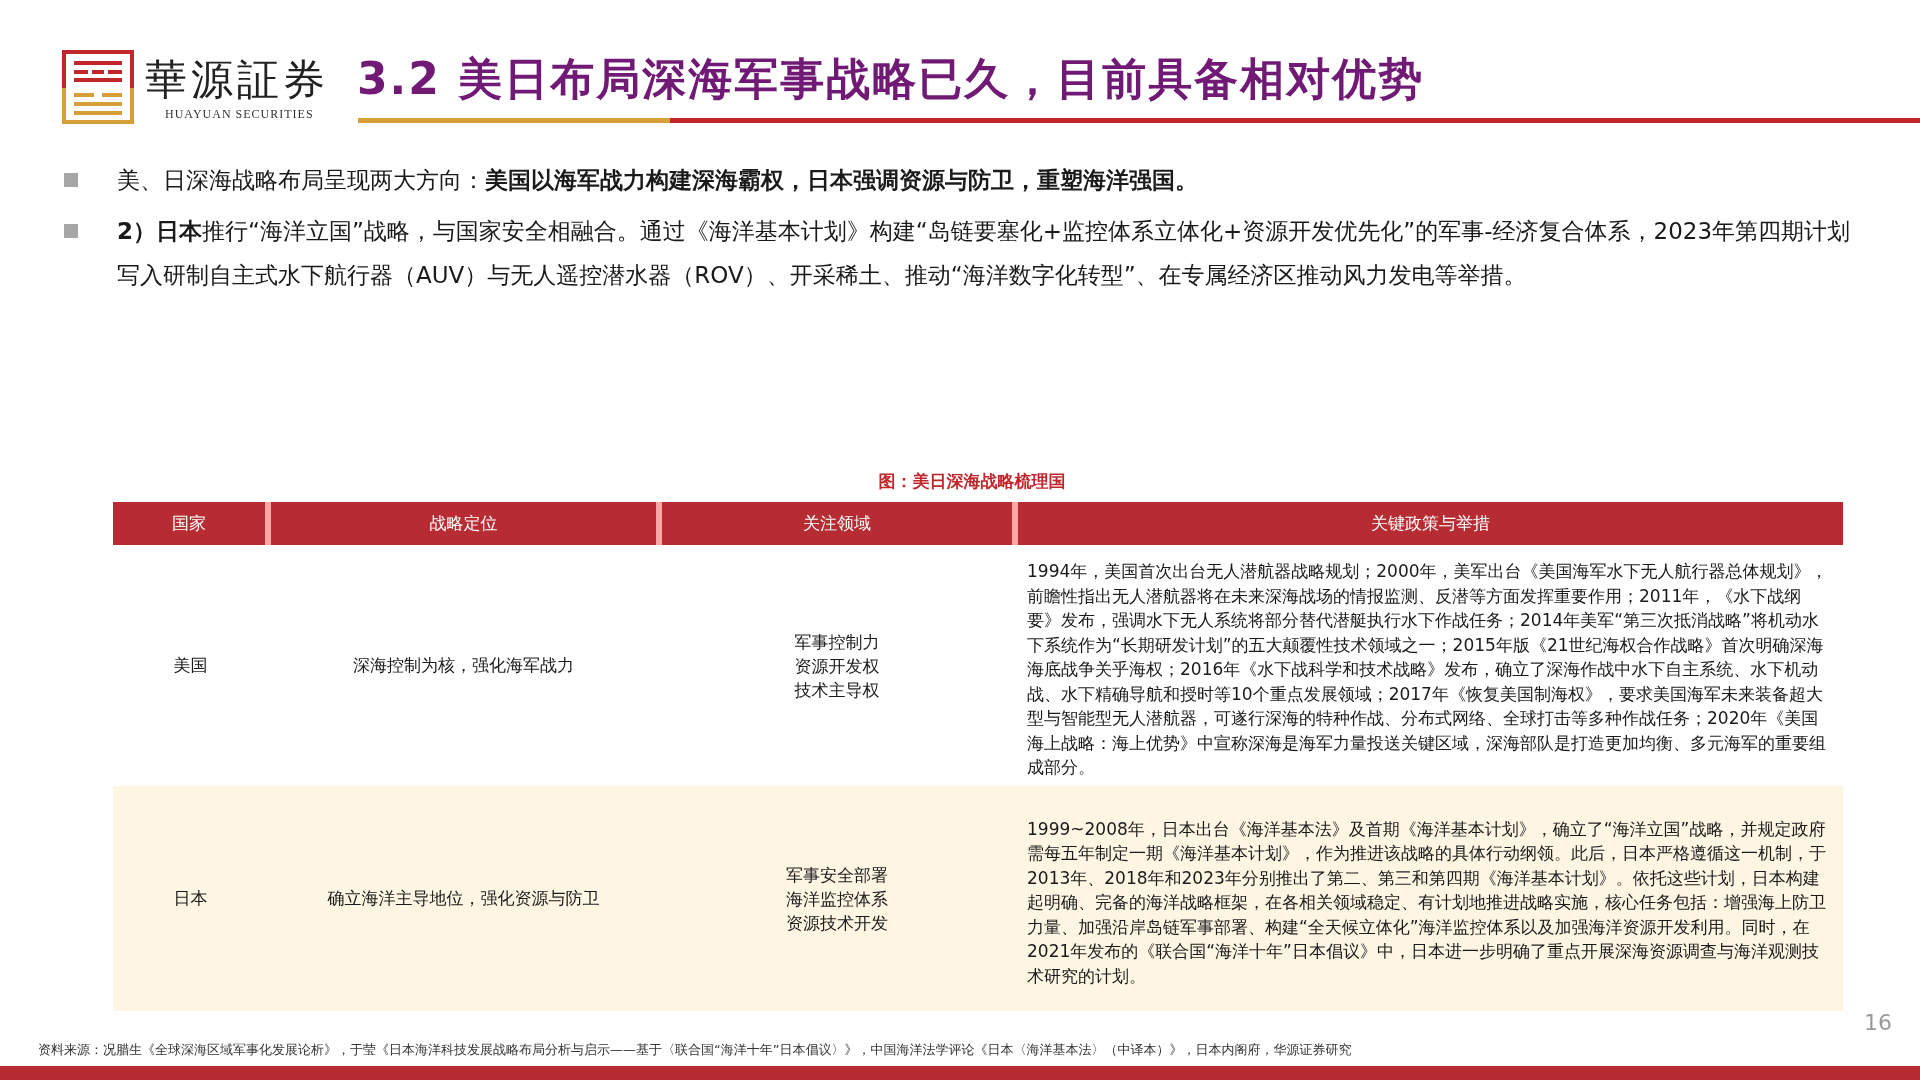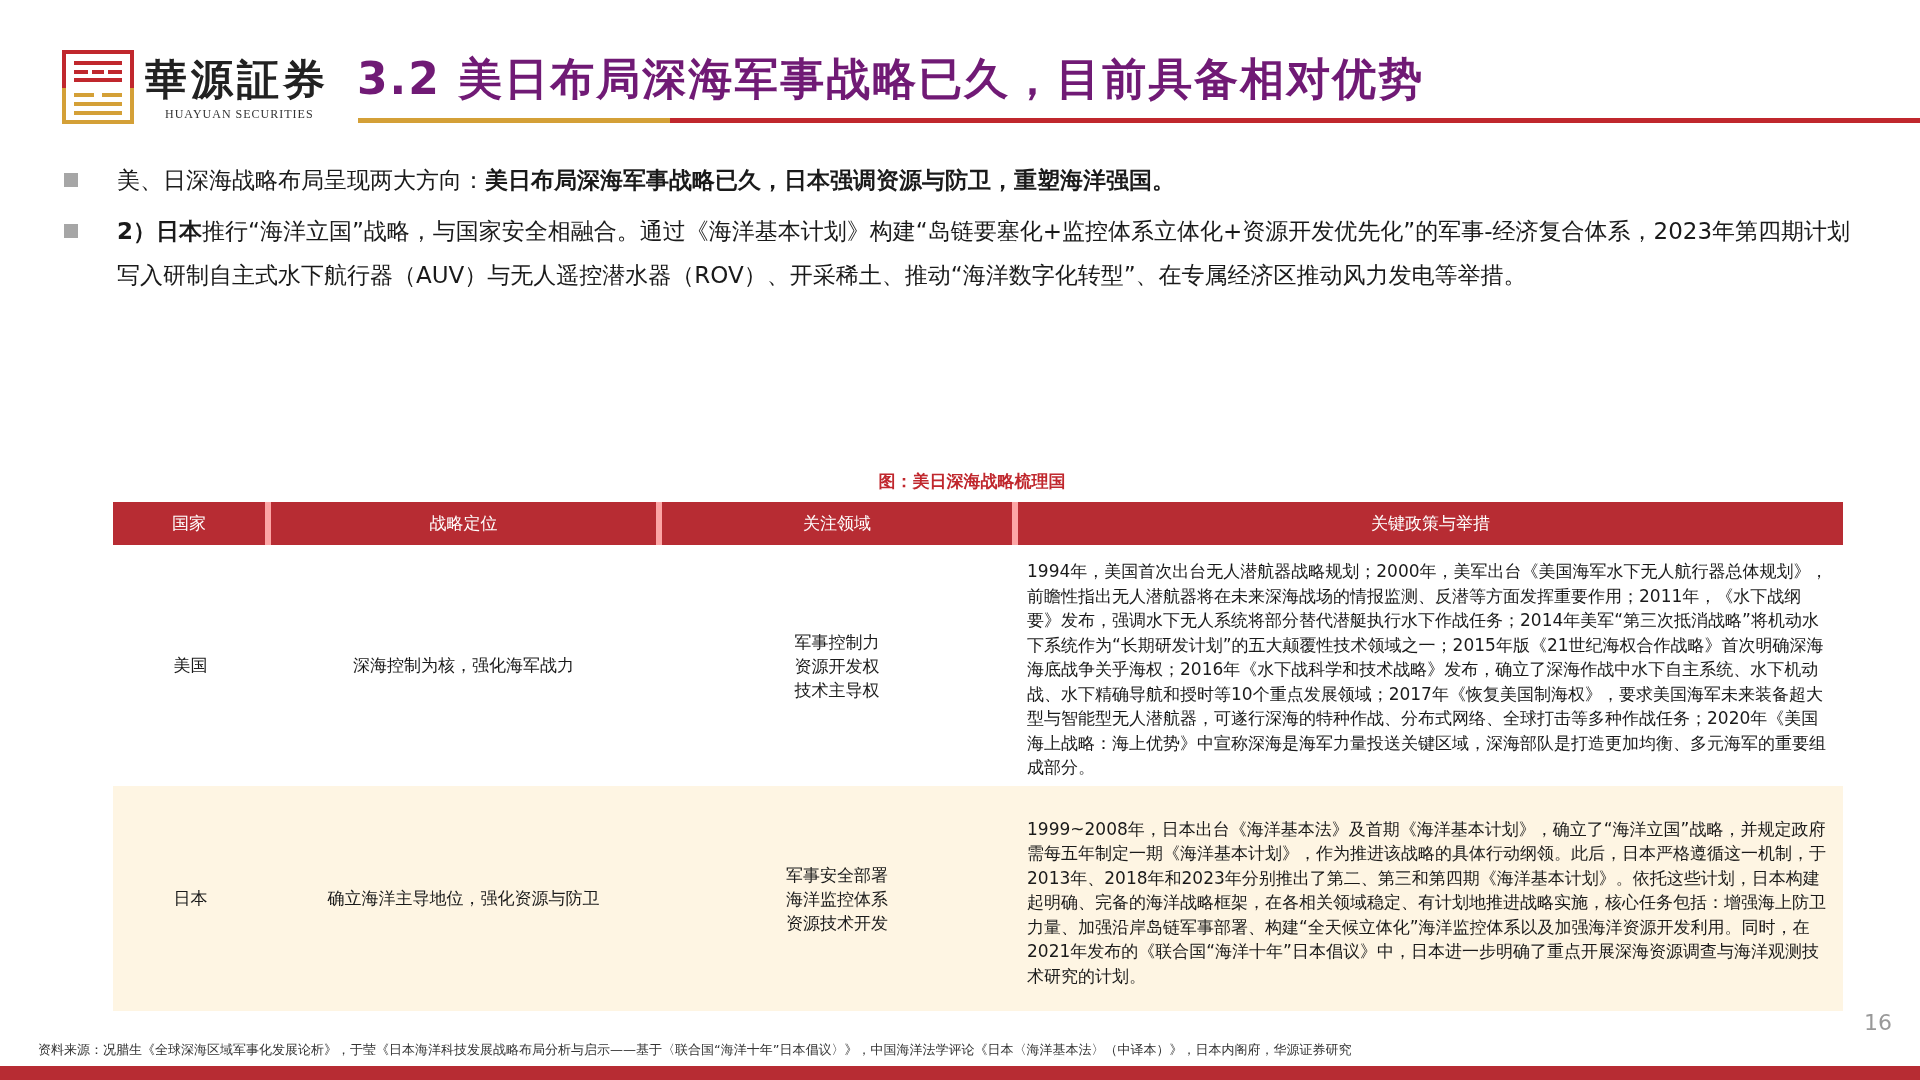--- a/index.html
+++ b/index.html
@@ -1,19 +1,19 @@
 <!DOCTYPE html>
 <html><head>
 <meta charset="utf-8">
 <style>
   html,body{margin:0;padding:0;}
   body{width:1920px;height:1080px;position:relative;background:#fff;overflow:hidden;
        font-family:"DejaVu Sans","Liberation Sans",sans-serif;color:#1a1a1a;}
   .logo{position:absolute;left:62px;top:50px;width:72px;height:74px;}
-  .brand-cn{position:absolute;left:145px;top:52px;font-family:"DejaVu Serif",serif;font-weight:bold;font-size:42px;letter-spacing:4px;color:#222;}
+  .brand-cn{position:absolute;left:145px;top:52px;font-family:"DejaVu Serif",serif;font-weight:normal;font-size:42px;letter-spacing:4px;color:#222;}
   .brand-en{position:absolute;left:165px;top:107px;font-family:"Liberation Serif",serif;font-size:12px;letter-spacing:1px;color:#333;}
   .title{position:absolute;left:357px;top:50px;font-size:44px;font-weight:bold;color:#701a75;letter-spacing:2px;}
   .rule-gold{position:absolute;left:358px;top:118px;width:312px;height:5px;background:#d4a037;}
   .rule-red{position:absolute;left:670px;top:118px;width:1250px;height:5px;background:#c0272d;}
   .bullets{position:absolute;left:62px;top:158px;width:1800px;}
   .bullet{position:relative;padding-left:55px;font-size:23px;line-height:44px;margin-bottom:7px;}
   .bullet .sq{position:absolute;left:2px;top:15px;width:14px;height:14px;background:#a6a6a6;}
   .bullet b{font-weight:bold;}
   .caption{position:absolute;left:0;width:1920px;top:470px;text-align:center;font-size:17px;font-weight:bold;color:#c0272d;padding-left:12px;}
   table{position:absolute;left:113px;top:502px;width:1730px;border-collapse:collapse;font-size:17px;}
@@ -46,21 +46,21 @@
 </svg>
 <div class="brand-cn">華源証券</div>
 <div class="brand-en">HUAYUAN SECURITIES</div>
 <div class="title">3.2 美日布局深海军事战略已久，目前具备相对优势</div>
 <div class="rule-gold"></div>
 <div class="rule-red"></div>
 
 <div class="bullets">
   <div class="bullet">
     <span class="sq"></span>
-    <span>美、日深海战略布局呈现两大方向：</span><b>美日布局深海军事战略已久，日本强调资源与防卫，重塑海洋强国。</b><span></span>
+    <span>美、日深海战略布局呈现两大方向：</span><b>美国以海军战力构建深海霸权，日本强调资源与防卫，重塑海洋强国。</b><span></span>
   </div>
   <div class="bullet">
     <span class="sq"></span>
     <b>2）</b><b>日本</b><span>推行“海洋立国”战略，与国家安全相融合。通过《海洋基本计划》构建“岛链要塞化+监控体系立体化+资源开发优先化”的军事-经济复合体系，2023年第四期计划写入研制自主式水下航行器（AUV）与无人遥控潜水器（ROV）、开采稀土、推动“海洋数字化转型”、在专属经济区推动风力发电等举措。</span>
   </div>
 </div>
 
 <div class="caption">图：美日深海战略梳理国</div>
 
 <table>

